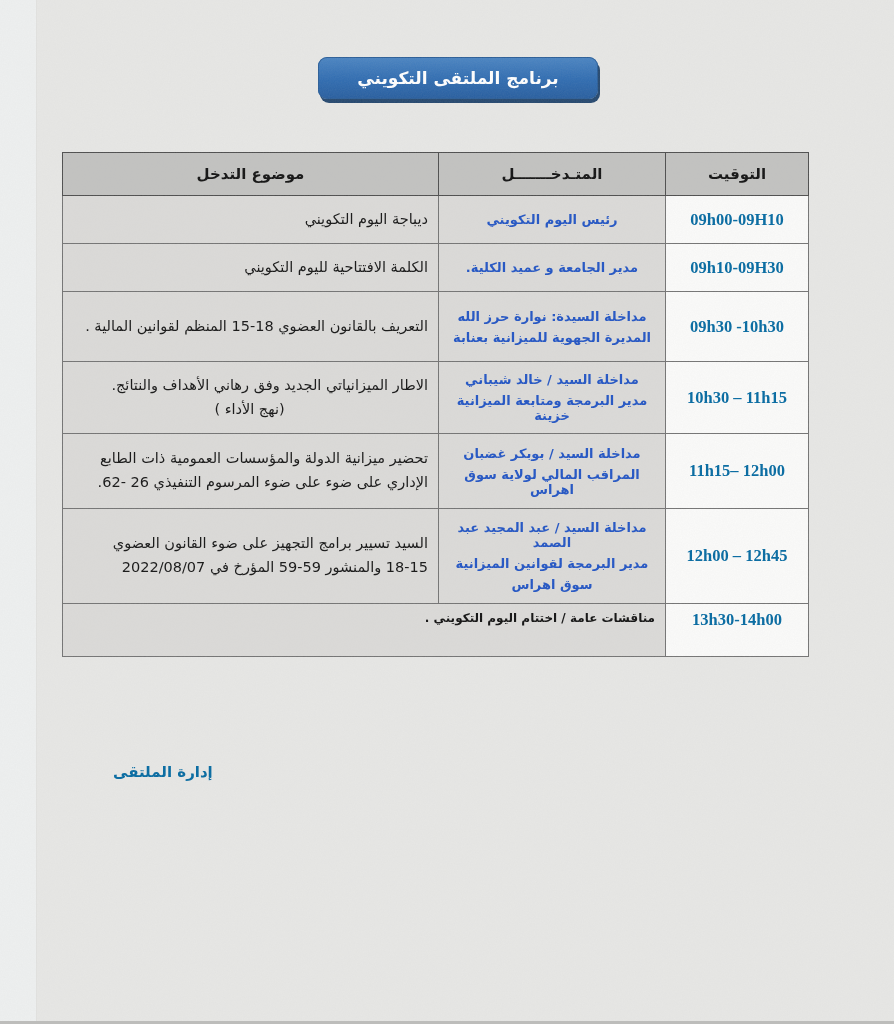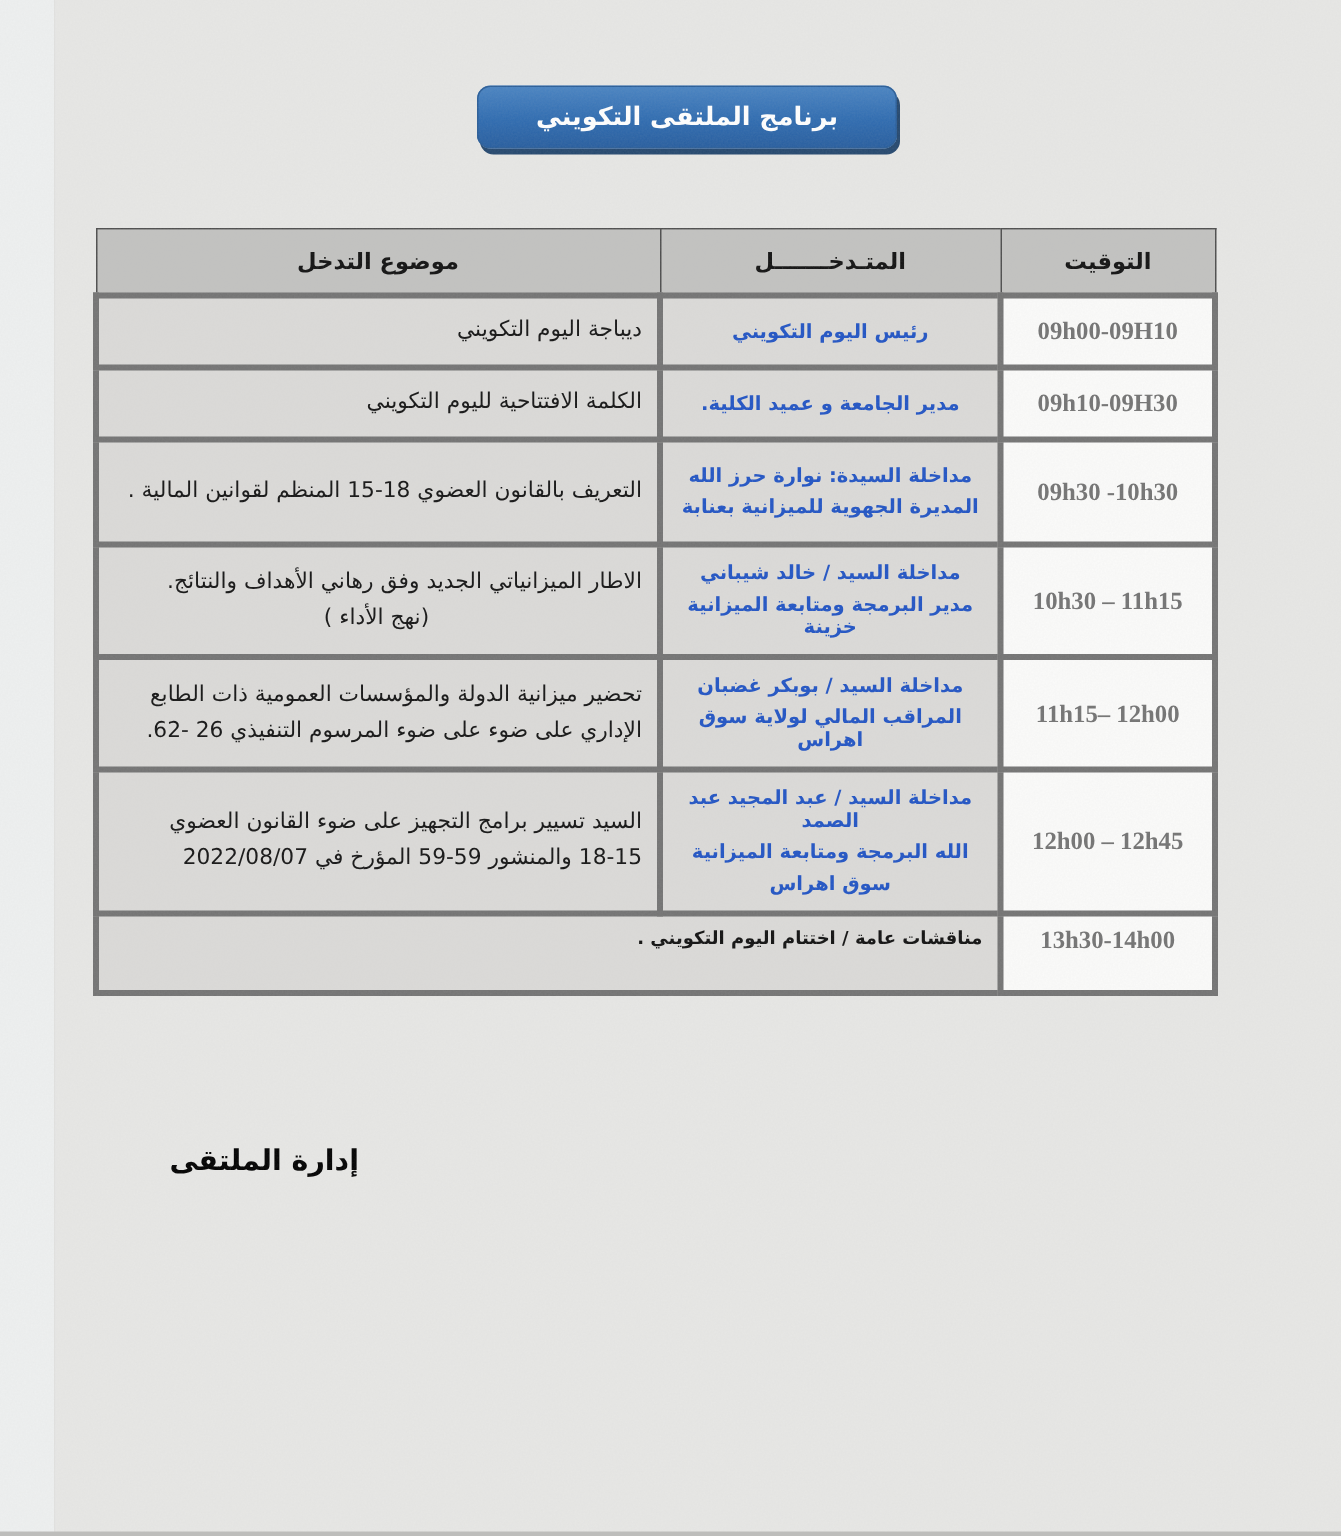--- a/index.html
+++ b/index.html
@@ -31,27 +31,27 @@
     border-collapse:collapse;table-layout:fixed;
     direction:rtl;
   }
   table.schedule th{
     background:var(--header-bg,#c2c2c0);
     border:1px solid #4d4d4d;
     height:40px;
     font-size:15px;font-weight:bold;color:#111;
   }
   table.schedule td{
-    border:4px solid #737373;
+    border:1px solid #737373;
     vertical-align:middle;
   }
   td.c-time{
     background:var(--time-cell-bg,#fbfbfa);
     font-family:"Liberation Serif","DejaVu Serif",serif;
-    font-weight:bold;font-size:16.5px;color:#737373;
+    font-weight:bold;font-size:16.5px;color:#0369a1;
     text-align:center;
   }
   td.c-speaker{
     background:var(--cell-gray,#dbdad8);
     color:var(--speaker-blue,#2154c4);
     font-weight:bold;font-size:13px;
     text-align:center;padding:4px 6px;
   }
   .sp-line{margin:6px 0;}
   td.c-topic{
@@ -62,21 +62,21 @@
   }
   tr.closing-row td{vertical-align:top;}
   td.c-merged{
     background:var(--cell-gray,#dbdad8);
     font-weight:bold;font-size:12px;color:#101010;
     text-align:right;padding:7px 10px 0 8px;
   }
   tr.closing-row td.c-time{padding-top:6px;}
   .footer{
     position:absolute;left:113px;top:763px;
-    font-weight:bold;font-size:19px;color:#000000;
+    font-weight:bold;font-size:15px;color:#0369a1;
   }
   .noise{
     position:absolute;inset:0;width:100%;height:100%;
     pointer-events:none;opacity:.5;
   }
 </style>
 </head>
 <body>
 
 <div class="page">
@@ -148,21 +148,21 @@
           </td>
           <td class="c-topic">
             <div class="tp-line">تحضير ميزانية الدولة والمؤسسات العمومية ذات الطابع</div>
             <div class="tp-line">الإداري على ضوء على ضوء المرسوم التنفيذي 26 -62.</div>
           </td>
         </tr>
         <tr style="height: 95px;">
           <td class="c-time" dir="ltr">12h00 – 12h45</td>
           <td class="c-speaker">
             <div class="sp-line">مداخلة السيد / عبد المجيد عبد الصمد</div>
-            <div class="sp-line">الله البرمجة ومتابعة الميزانية</div>
+            <div class="sp-line">مدير البرمجة لقوانين الميزانية</div>
             <div class="sp-line">سوق اهراس</div>
           </td>
           <td class="c-topic">
             <div class="tp-line">السيد تسيير برامج التجهيز على ضوء القانون العضوي</div>
             <div class="tp-line">18-15 والمنشور 59-59 المؤرخ في 2022/08/07</div>
           </td>
         </tr>
         <tr class="closing-row" style="height: 53px;">
           <td class="c-time" dir="ltr">13h30-14h00</td>
           <td class="c-merged" colspan="2">مناقشات عامة / اختتام اليوم التكويني .</td>

